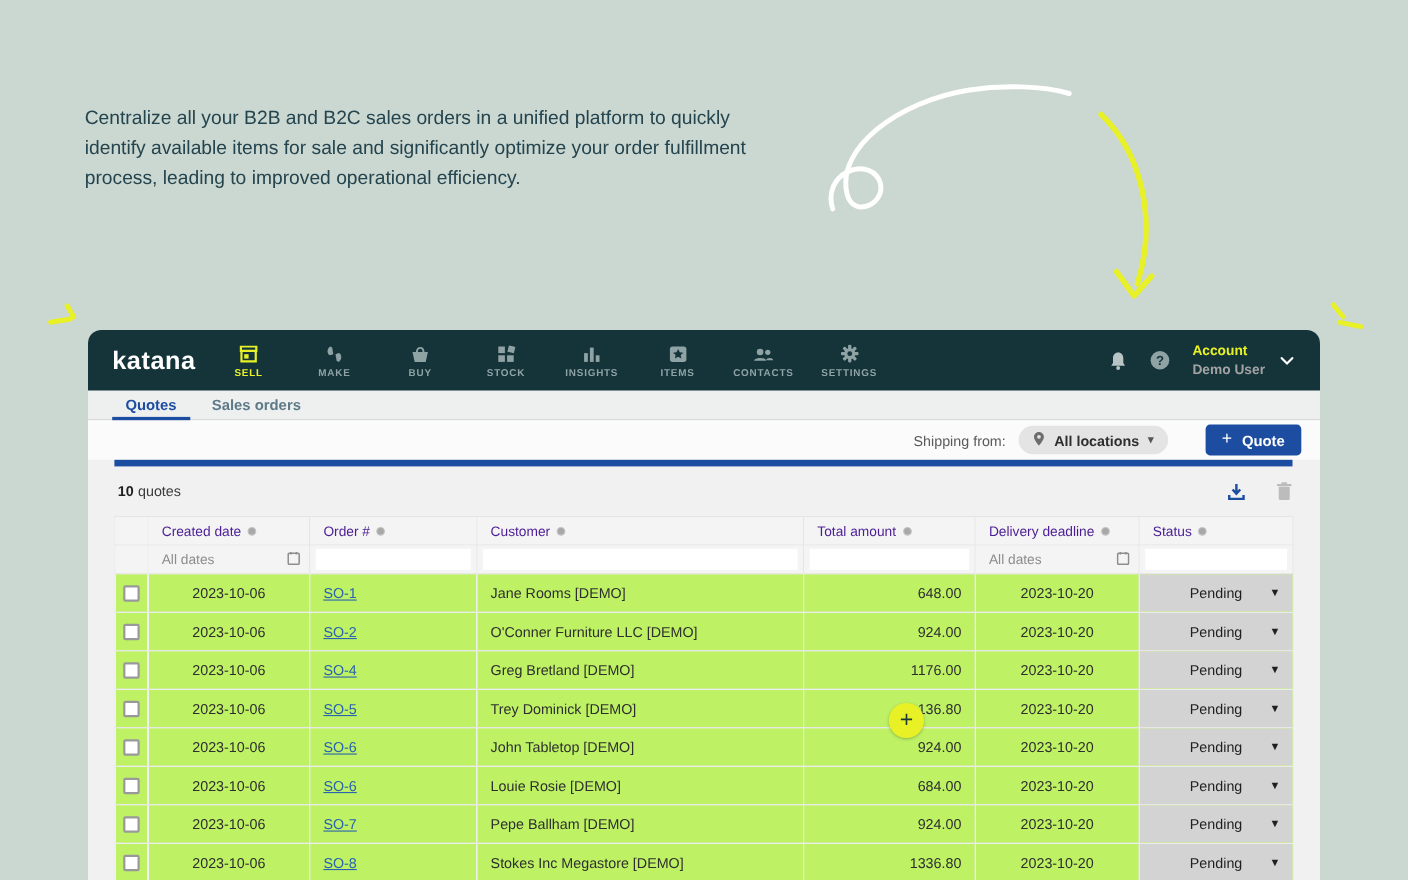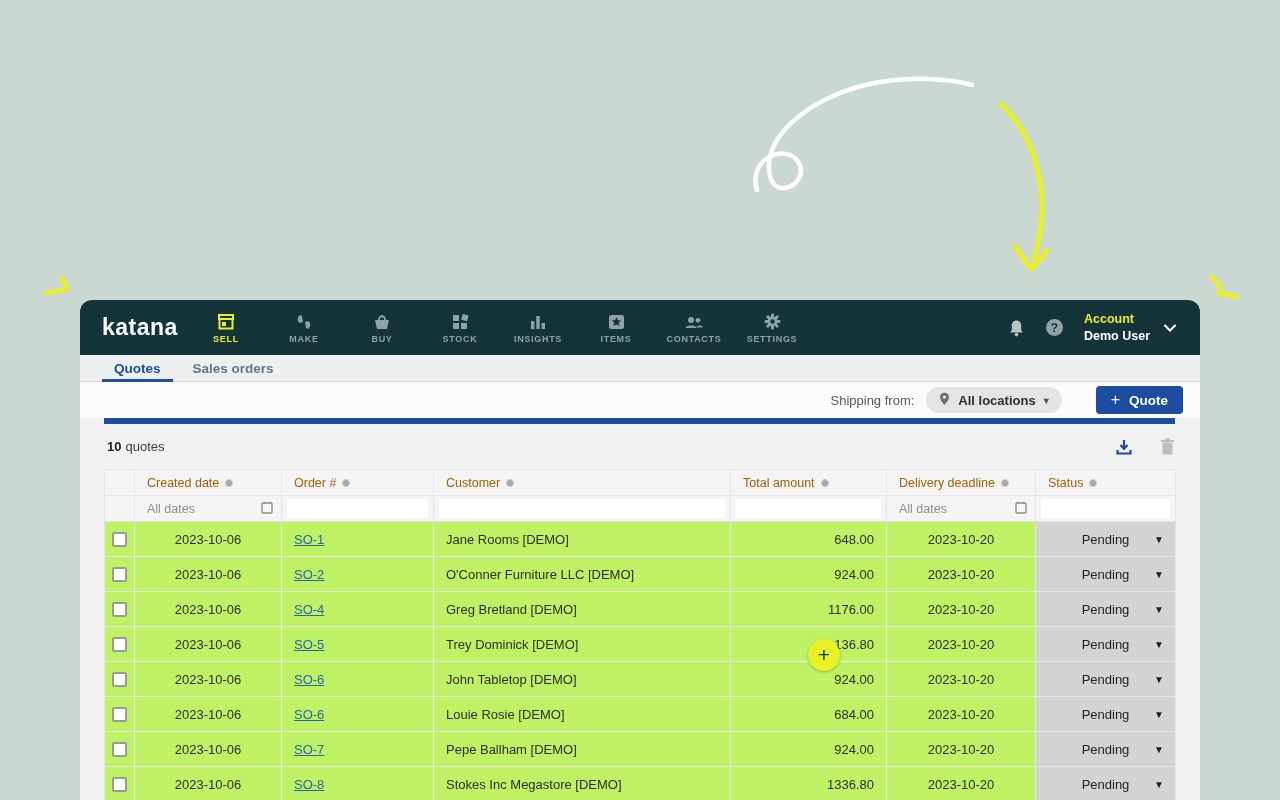--- a/index.html
+++ b/index.html
@@ -45,21 +45,21 @@
     width:78px;display:flex;flex-direction:column;align-items:center;gap:4px;
     cursor:pointer;padding-top:2px;
   }
   .nv-icon{height:17px;display:flex;align-items:center;justify-content:center;}
   .nv-label{font-size:9px;font-weight:bold;letter-spacing:0.7px;color:#8fa2a4;}
   .nav-item.active .nv-label{color:var(--yellow);}
   .nav-right{margin-left:auto;display:flex;align-items:center;gap:20px;margin-right:24px;}
   .icon-btn{display:flex;align-items:center;justify-content:center;cursor:pointer;}
   .account{text-align:left;line-height:1.35;cursor:pointer;}
   .acct-label{color:var(--yellow);font-weight:bold;font-size:12.5px;display:block;}
-  .acct-user{color:#ffffff;font-weight:bold;font-size:12.5px;display:block;}
+  .acct-user{color:#a3a3a3;font-weight:bold;font-size:12.5px;display:block;}
   .nav-chevron{color:#fff;font-size:13px;margin-left:-6px;cursor:pointer;}
   .fab{
     position:absolute;left:728px;top:339px;width:32px;height:32px;border-radius:50%;
     background:var(--yellow);color:#1d3a34;display:flex;align-items:center;justify-content:center;
     font-size:21px;font-weight:normal;z-index:6;cursor:pointer;
     box-shadow:0 1px 3px rgba(0,0,0,0.25);
   }
   
   .tabbar{
     height:27px;background:#eef0ef;border-bottom:1px solid #d8d8d8;
@@ -94,21 +94,21 @@
   
   .summary{height:45px;display:flex;align-items:center;padding:0 25px 0 27px;}
   .sum-count{font-size:13px;font-weight:bold;color:#1f1f1f;margin-right:4px;}
   .sum-label{font-size:13px;color:#3a3a3a;}
   .sum-icons{margin-left:auto;display:flex;align-items:center;gap:27px;}
   
   .tbl-wrap{margin:0 25px 0 24px;}
   table{width:1071px;border-collapse:collapse;background:#fff;table-layout:fixed;}
   th,td{border:1px solid #e5e5e5;padding:0;overflow:hidden;white-space:nowrap;}
   .head-row th{
-    height:26px;background:#f4f4f4;font-weight:normal;font-size:12.5px;color:#a16207;
+    height:26px;background:#f4f4f4;font-weight:normal;font-size:12.5px;color:#4c1d95;
     text-align:left;
   }
   .th-wrap{display:flex;align-items:center;gap:6px;padding-left:12px;}
   .info-dot{
     width:8px;height:8px;border-radius:50%;background:#a8a8a8;display:inline-block;flex:0 0 auto;
     border:1px solid #c6c6c6;
   }
   .filter-row td{height:26px;background:#f4f4f4;}
   .date-filter{
     display:flex;align-items:center;justify-content:space-between;
@@ -133,20 +133,21 @@
   .status-btn{
     height:34px;background:#d3d3d3;display:flex;align-items:center;justify-content:center;
     position:relative;font-size:13px;color:#1f1f1f;cursor:pointer;
   }
   .status-caret{position:absolute;right:11px;font-size:10px;color:#1f1f1f;}
 </style>
 </head>
 <body>
 
 <section class="hero">
+  <p>Centralize all your B2B and B2C sales orders in a unified platform to quickly identify available items for sale and significantly optimize your order fulfillment process, leading to improved operational efficiency.</p>
 </section>
 
 <svg class="decor" viewBox="0 0 1280 800">
 
   <path d="M757,190 C747,158 787,142 799,163 C809,183 776,201 770,176 C760,134 818,92 880,82 C912,77 948,78 972,85" fill="none" stroke="#ffffff" stroke-width="4.5" stroke-linecap="round"></path>
 
   <path d="M1001,104 C1038,139 1052,200 1034,258" fill="none" stroke="#e8f126" stroke-width="5" stroke-linecap="round"></path>
   <polyline points="1015,247 1031,269 1047,251" fill="none" stroke="#e8f126" stroke-width="5" stroke-linecap="round" stroke-linejoin="round"></polyline>
 
   <path d="M46,293 L64,290 M61,278 L67,288" fill="none" stroke="#e8f126" stroke-width="4.5" stroke-linecap="round"></path>

